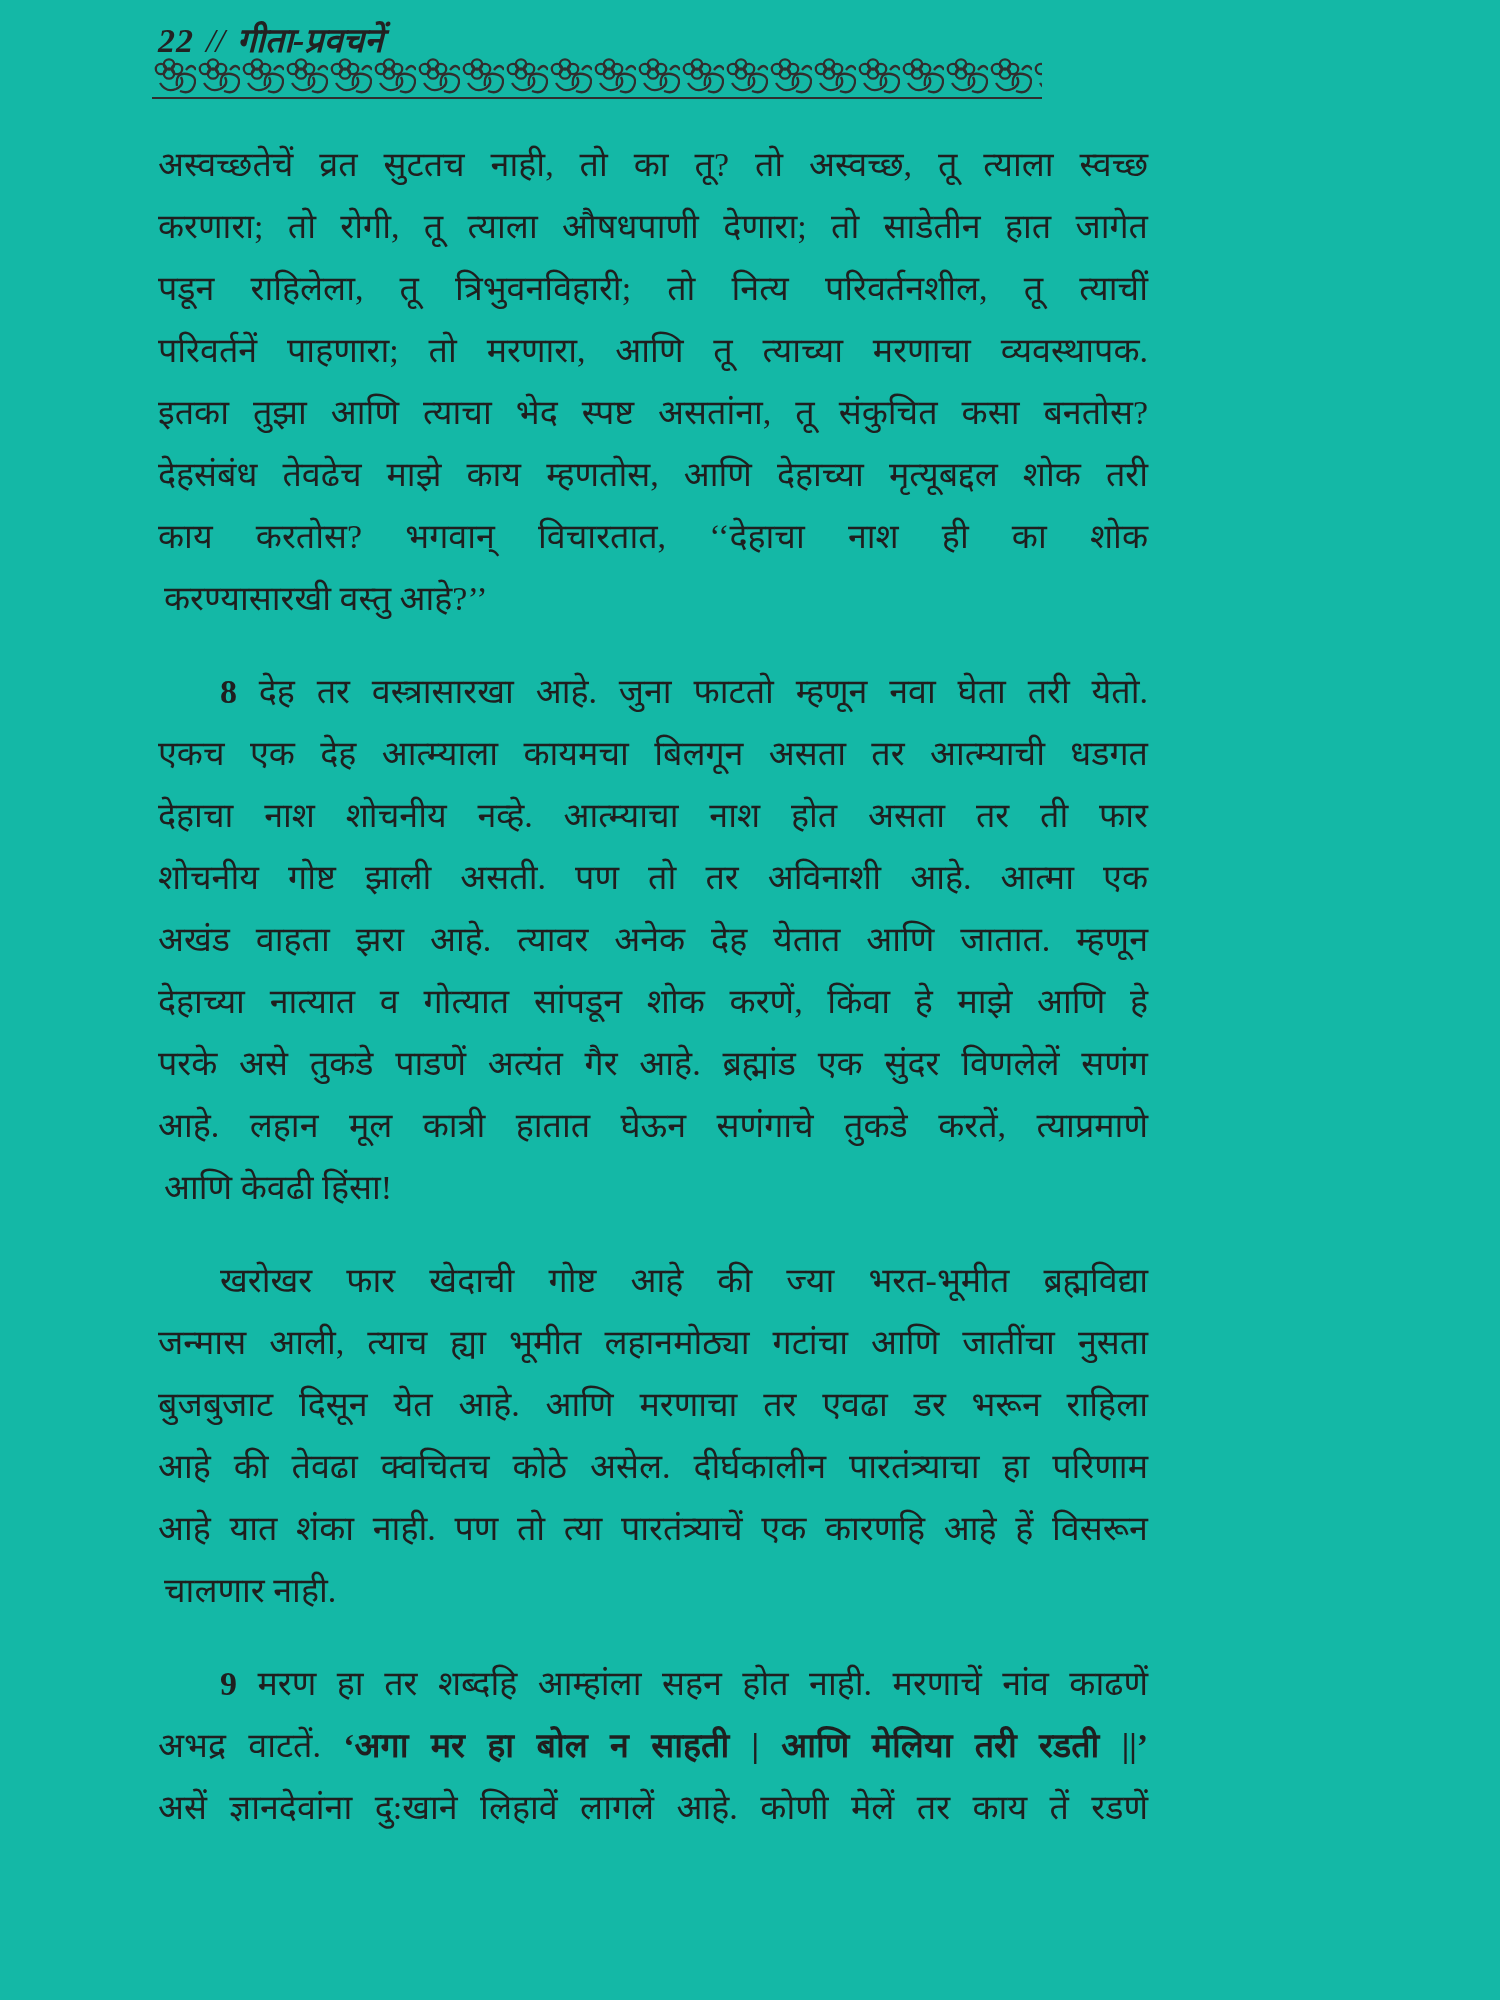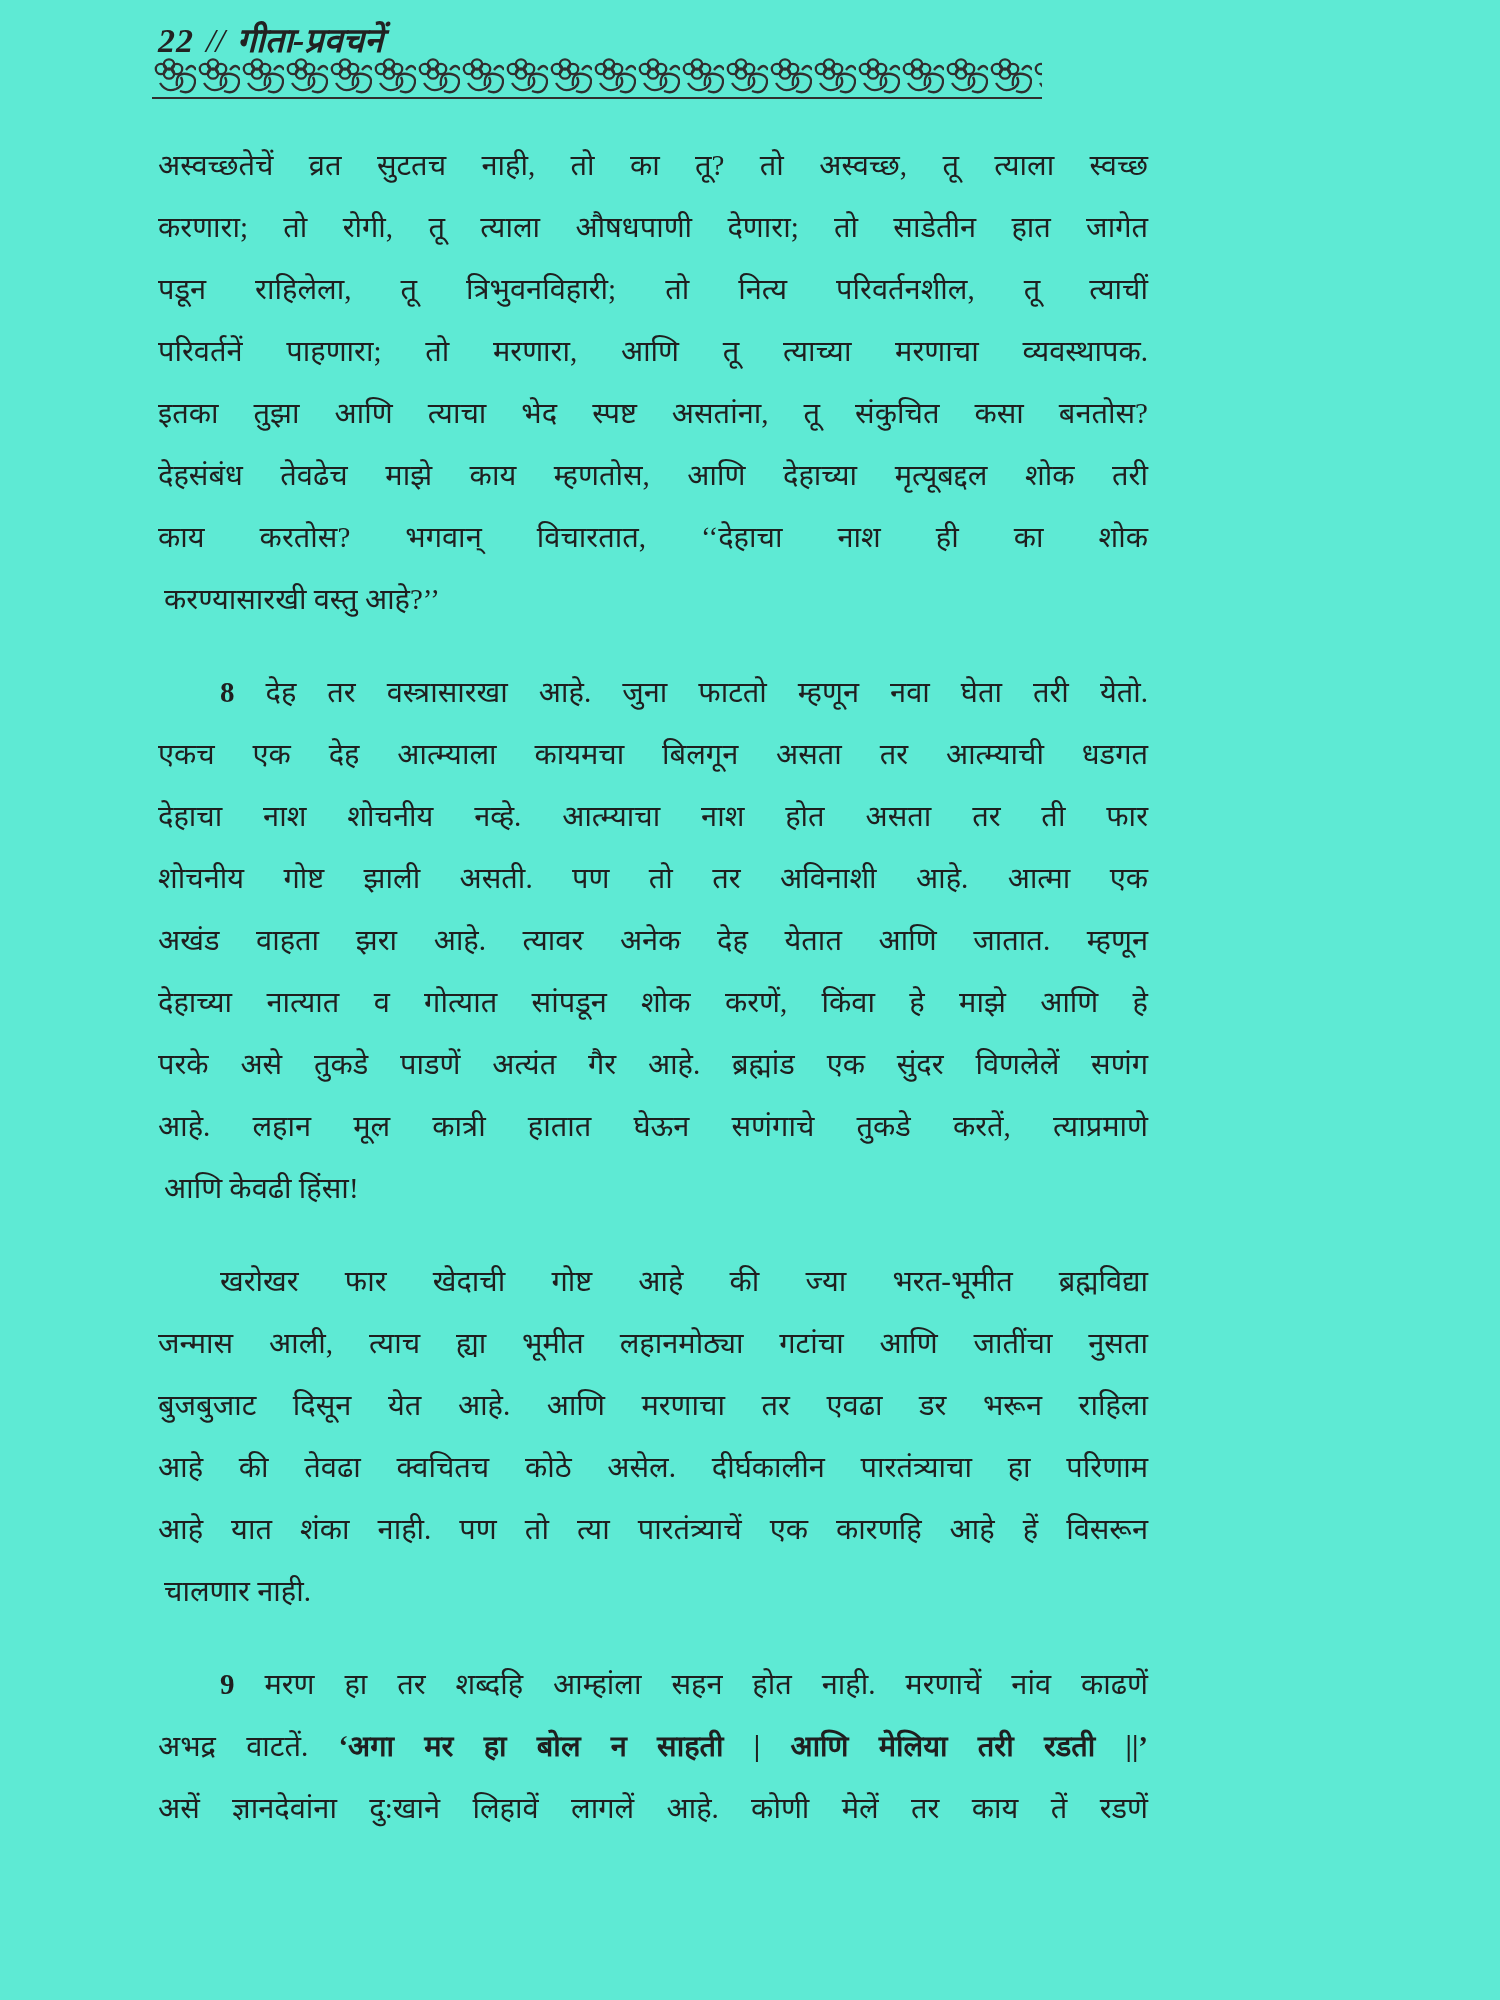--- a/index.html
+++ b/index.html
@@ -1,20 +1,20 @@
 <!DOCTYPE html>
 <html><head>
 <meta charset="utf-8">
 <style>
   html, body { margin: 0; padding: 0; background: #ffffff; }
   .page {
     position: relative;
     width: 1500px;
     height: 2000px;
-    background: #5eead4;
+    background: #14b8a6;
     color: #1f1f1f;
     font-family: "Liberation Serif", "DejaVu Serif", serif;
     overflow: hidden;
   }
   .page-header {
     position: absolute;
     top: 16px;
     left: 158px;
     font-size: 34px;
     font-style: italic;
@@ -30,21 +30,21 @@
     left: 152px;
     width: 890px;
     height: 46px;
   }
   .ornament svg { display: block; }
   .body-text {
     position: absolute;
     top: 134px;
     left: 158px;
     width: 990px;
-    font-size: 29px;
+    font-size: 34px;
   }
   .para { margin: 0; }
   .para + .para { margin-top: 31px; }
   .line {
     height: 62px;
     line-height: 62px;
     text-align: justify;
     text-align-last: justify;
     white-space: normal;
   }

